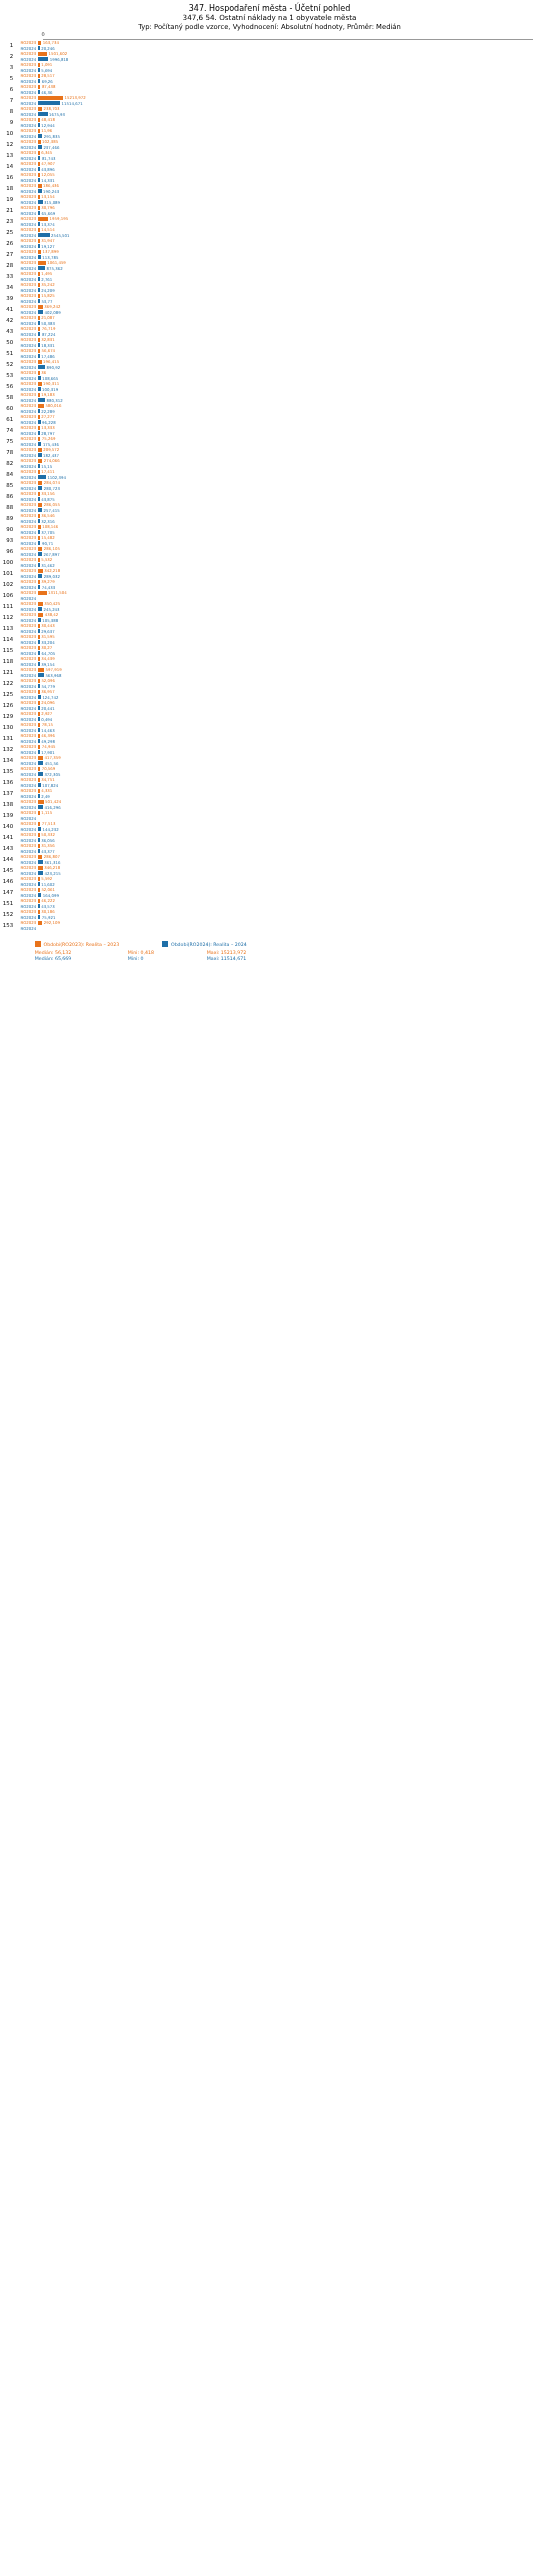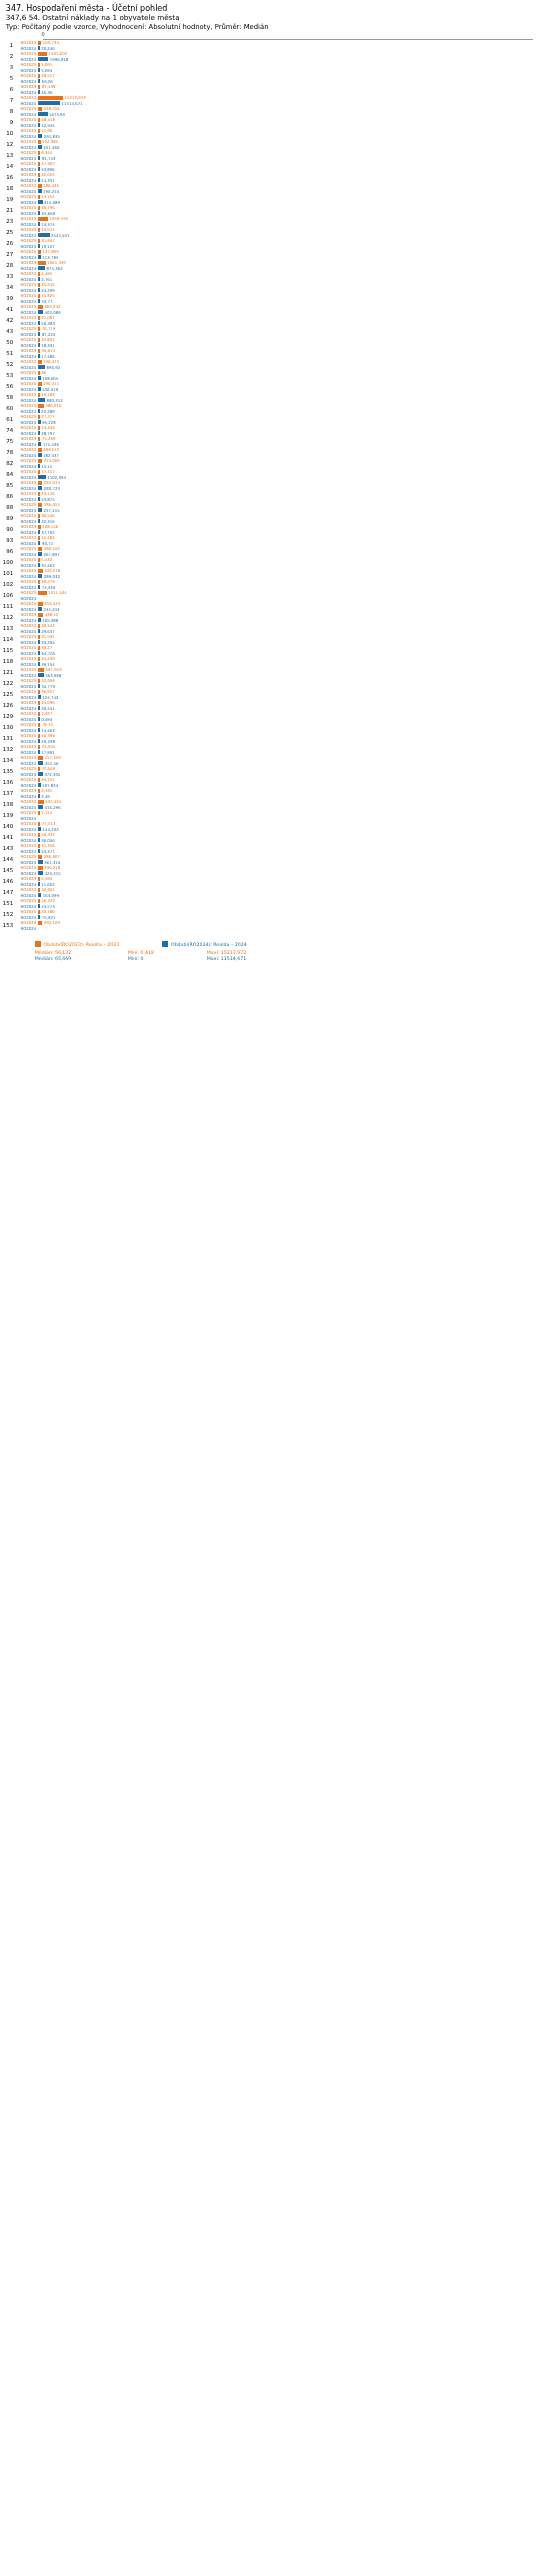--- a/index.html
+++ b/index.html
@@ -9,20 +9,21 @@
     font-family: "DejaVu Sans", sans-serif;
   }
   #page {
     width: 539px;
     min-height: 2576px;
     position: relative;
     background: #ffffff;
   }
   .header {
     padding: 4.3px 5.8px 0 5.8px;
+    text-align: center;
   }
   .header .title {
     font-size: 8px;
     color: #000;
     font-weight: 400;
     line-height: 9.3px;
     white-space: pre;
   }
   .header .subtitle {
     font-size: 7.2px;

